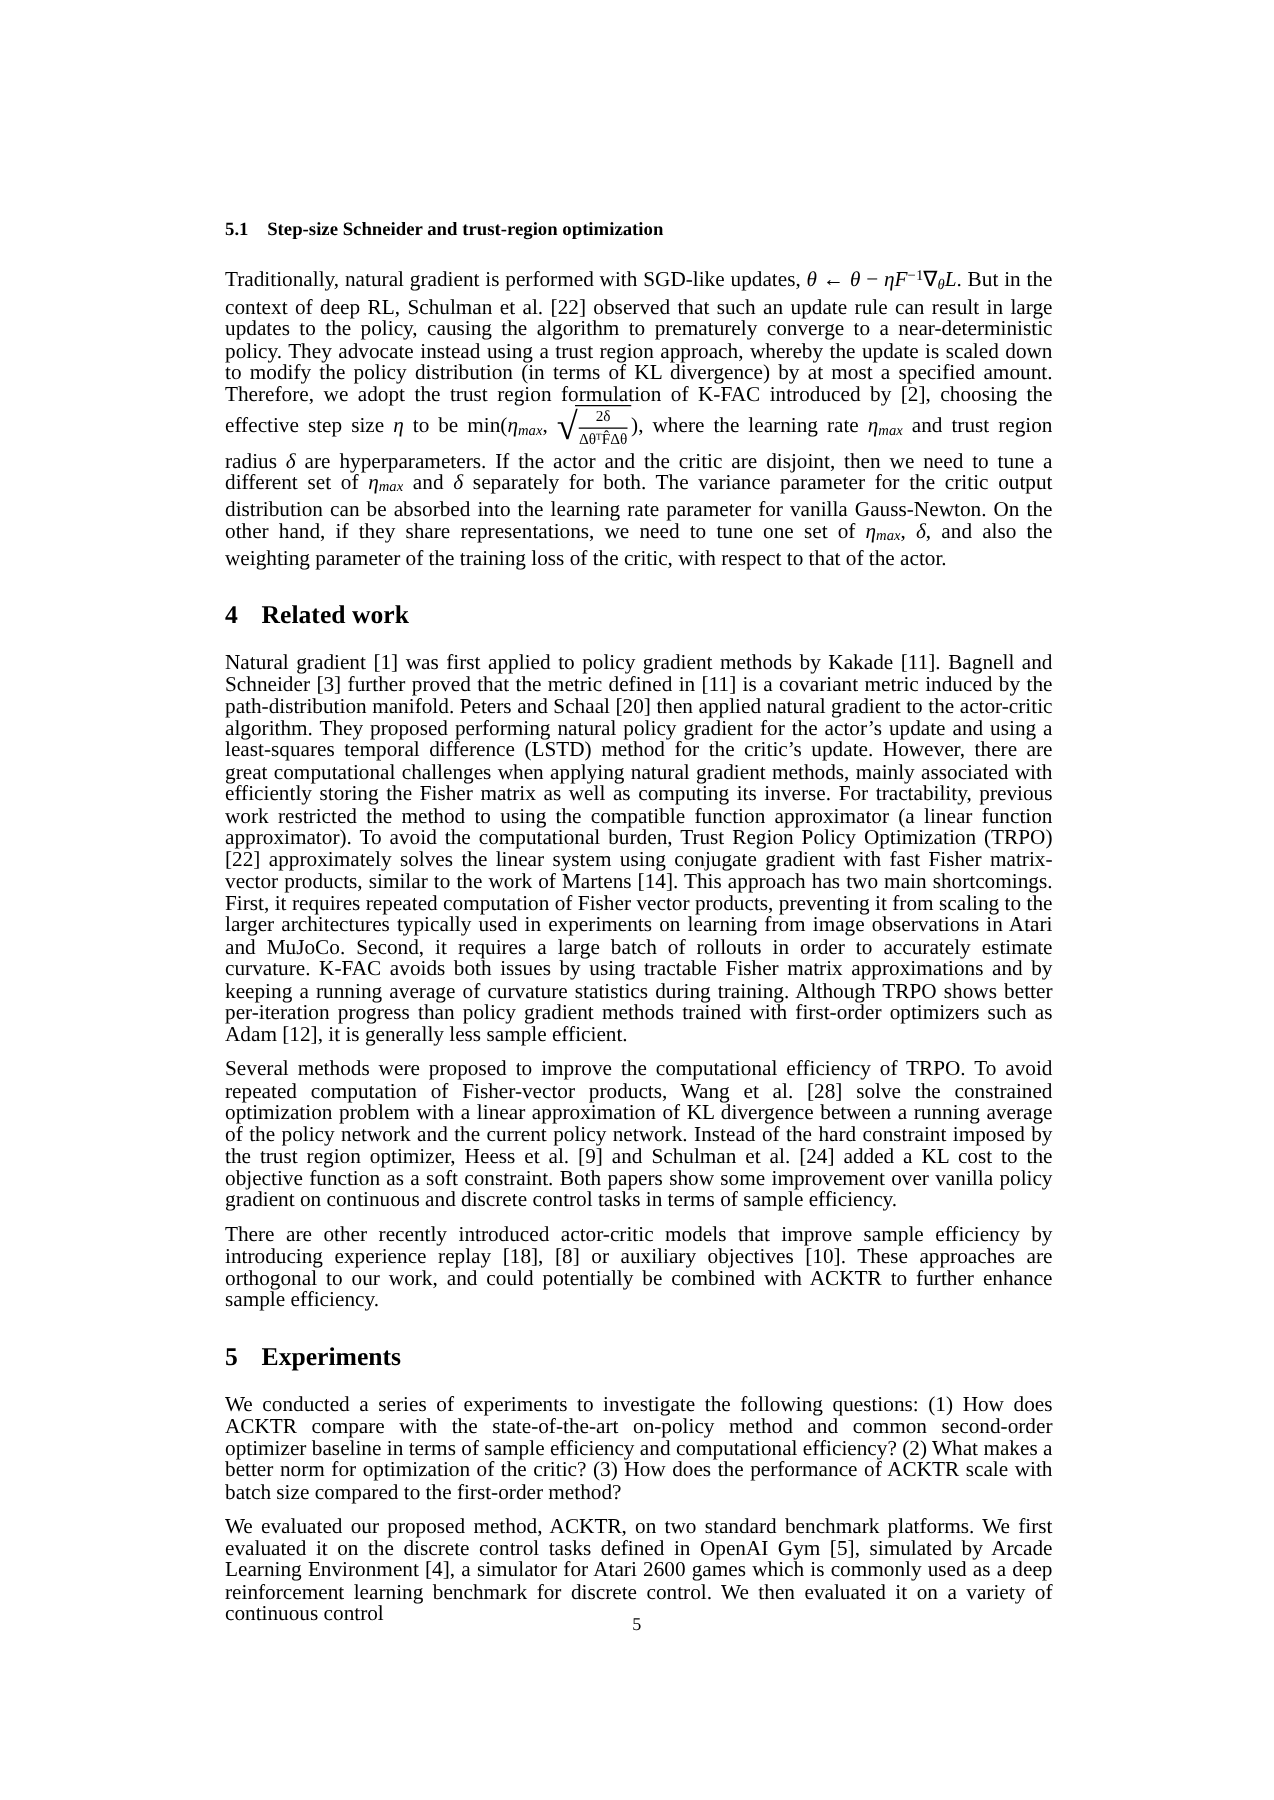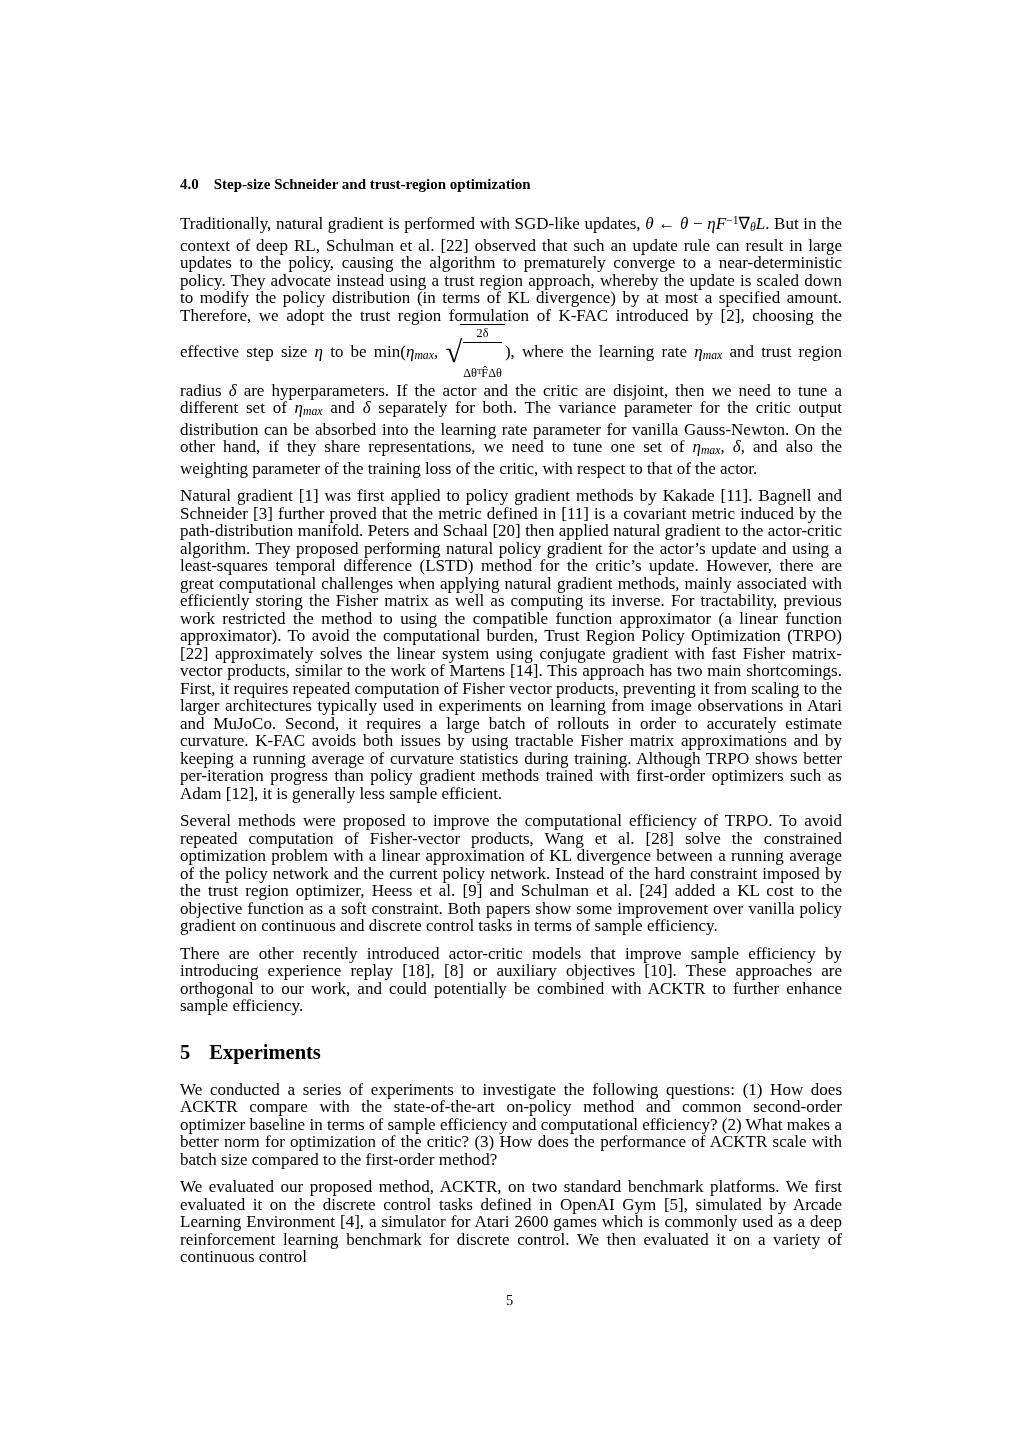--- a/index.html
+++ b/index.html
@@ -55,21 +55,20 @@
   }
   .frac {
     display: inline-flex;
     flex-direction: column;
     text-align: center;
     vertical-align: middle;
     font-size: 0.72em;
     line-height: 1.25;
     border-top: 1.2px solid #000;
     padding: 1px 3px 0 3px;
-    gap: 22px;
   }
   .frac .num {
     border-bottom: 1.2px solid #000;
     padding: 0 4px 1px 4px;
     align-self: stretch;
   }
   .frac .den { padding-top: 1px; text-align: right; }
 
   .page-number {
     position: absolute;
@@ -80,27 +79,30 @@
     font-size: 14.5px;
   }
 </style>
 </head>
 <body>
 
 <div class="page">
   <div class="content">
 
     <h3 class="subsection-heading">
-      <span class="h-num">4.0</span><span class="h-title">Step-size Schneider and trust-region optimization</span>
+      <span class="h-num">5.1</span><span class="h-title">Step-size Schneider and trust-region optimization</span>
     </h3>
     <p class="para"><span>Traditionally, natural gradient is performed with SGD-like updates, </span><span class="m">θ</span><span> ← </span><span class="m">θ</span><span> − </span><span class="m">ηF</span><span class="sup">−1</span><span>∇</span><span class="m sub">θ</span><span class="m">L</span><span>. But in the context of deep RL, Schulman et al. [22] observed that such an update rule can result in large updates to the policy, causing the algorithm to prematurely converge to a near-deterministic policy. They advocate instead using a trust region approach, whereby the update is scaled down to modify the policy distribution (in terms of KL divergence) by at most a specified amount. Therefore, we adopt the trust region formulation of K-FAC introduced by [2], choosing the effective step size </span><span class="m">η</span><span> to be min(</span><span class="m">η</span><span class="m sub">max</span><span>, </span><span class="sqrt">√</span><span class="frac">
           <span class="num">2δ</span>
           <span class="den">ΔθᵀF̂Δθ</span>
         </span><span>), where the learning rate </span><span class="m">η</span><span class="m sub">max</span><span> and trust region radius </span><span class="m">δ</span><span> are hyperparameters. If the actor and the critic are disjoint, then we need to tune a different set of </span><span class="m">η</span><span class="m sub">max</span><span> and </span><span class="m">δ</span><span> separately for both. The variance parameter for the critic output distribution can be absorbed into the learning rate parameter for vanilla Gauss-Newton. On the other hand, if they share representations, we need to tune one set of </span><span class="m">η</span><span class="m sub">max</span><span>, </span><span class="m">δ</span><span>, and also the weighting parameter of the training loss of the critic, with respect to that of the actor.</span></p>
 
+    <h2 class="section-heading">
+      <span class="h-num">4</span><span class="h-title">Related work</span>
+    </h2>
     <p class="para">Natural gradient [1] was first applied to policy gradient methods by Kakade [11]. Bagnell and Schneider [3] further proved that the metric defined in [11] is a covariant metric induced by the path-distribution manifold. Peters and Schaal [20] then applied natural gradient to the actor-critic algorithm. They proposed performing natural policy gradient for the actor’s update and using a least-squares temporal difference (LSTD) method for the critic’s update. However, there are great computational challenges when applying natural gradient methods, mainly associated with efficiently storing the Fisher matrix as well as computing its inverse. For tractability, previous work restricted the method to using the compatible function approximator (a linear function approximator). To avoid the computational burden, Trust Region Policy Optimization (TRPO) [22] approximately solves the linear system using conjugate gradient with fast Fisher matrix-vector products, similar to the work of Martens [14]. This approach has two main shortcomings. First, it requires repeated computation of Fisher vector products, preventing it from scaling to the larger architectures typically used in experiments on learning from image observations in Atari and MuJoCo. Second, it requires a large batch of rollouts in order to accurately estimate curvature. K-FAC avoids both issues by using tractable Fisher matrix approximations and by keeping a running average of curvature statistics during training. Although TRPO shows better per-iteration progress than policy gradient methods trained with first-order optimizers such as Adam [12], it is generally less sample efficient.</p>
     <p class="para">Several methods were proposed to improve the computational efficiency of TRPO. To avoid repeated computation of Fisher-vector products, Wang et al. [28] solve the constrained optimization problem with a linear approximation of KL divergence between a running average of the policy network and the current policy network. Instead of the hard constraint imposed by the trust region optimizer, Heess et al. [9] and Schulman et al. [24] added a KL cost to the objective function as a soft constraint. Both papers show some improvement over vanilla policy gradient on continuous and discrete control tasks in terms of sample efficiency.</p>
     <p class="para">There are other recently introduced actor-critic models that improve sample efficiency by introducing experience replay [18], [8] or auxiliary objectives [10]. These approaches are orthogonal to our work, and could potentially be combined with ACKTR to further enhance sample efficiency.</p>
 
     <h2 class="section-heading">
       <span class="h-num">5</span><span class="h-title">Experiments</span>
     </h2>
     <p class="para">We conducted a series of experiments to investigate the following questions: (1) How does ACKTR compare with the state-of-the-art on-policy method and common second-order optimizer baseline in terms of sample efficiency and computational efficiency? (2) What makes a better norm for optimization of the critic? (3) How does the performance of ACKTR scale with batch size compared to the first-order method?</p>
     <p class="para">We evaluated our proposed method, ACKTR, on two standard benchmark platforms. We first evaluated it on the discrete control tasks defined in OpenAI Gym [5], simulated by Arcade Learning Environment [4], a simulator for Atari 2600 games which is commonly used as a deep reinforcement learning benchmark for discrete control. We then evaluated it on a variety of continuous control</p>
 

